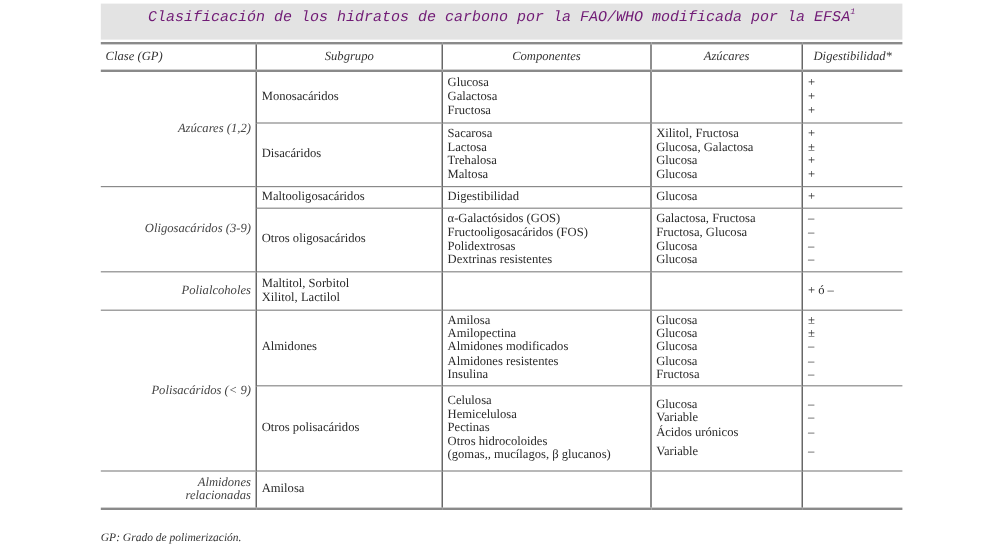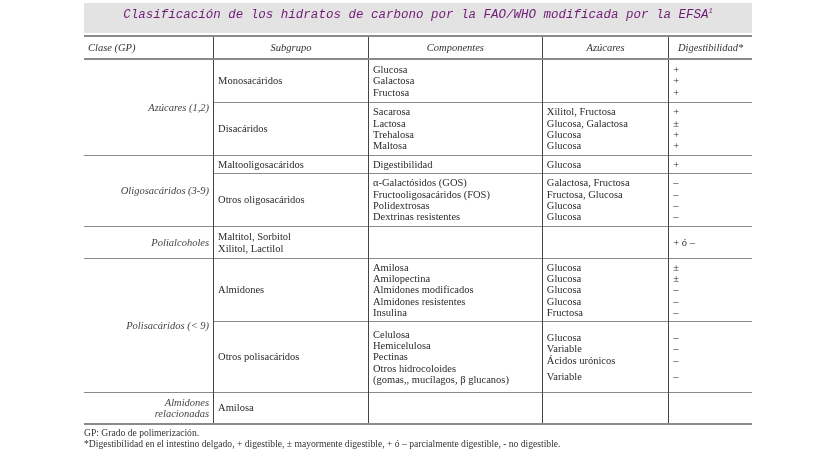--- a/index.html
+++ b/index.html
@@ -15,21 +15,21 @@
   th { font-style: italic; height: 21px; border-top: 2px solid #8a8a8a; border-bottom: 2px solid #8a8a8a; color: #333; }
   th.first { text-align: left; margin-left: 16px; }
   .c1 { width: 123px; } .c2 { width: 147px; } .c3 { width: 165px; } .c4 { width: 120px; } .c5 { width: 79px; }
   .vl { border-left: 1.5px solid #444; }
   td { text-align: left; }
   td.clase { text-align: right; font-style: italic; color: #444; }
   .grp-top td { border-top: 1.5px solid #8a8a8a; }
   .sub-top td.subcell { border-top: 1.5px solid #8a8a8a; }
   tr.last td { border-bottom: 2px solid #8a8a8a; }
   .multi span { display: block; }
-  .foot { font-size: 9.6px; line-height: 10.5px; color: #333; margin-top: 3px; }
+  .foot { font-size: 9.6px; line-height: 10.5px; color: #333; margin-top: 19px; font-style: italic; }
   .pad { padding-top: 2px; padding-bottom: 2px; }
 </style>
 </head>
 <body>
 
 <div class="wrap">
   <div class="title-bar">
     <div class="t2"><span>Clasificación de los hidratos de carbono por la FAO/WHO modificada por la EFSA</span><sup>1</sup></div>
   </div>
 
@@ -188,15 +188,14 @@
         <td class="vl">Amilosa</td>
         <td class="vl"></td>
         <td class="vl"></td>
         <td class="vl"></td>
       </tr>
     </tbody>
   </table>
 
   <div class="foot">
     <div>GP: Grado de polimerización.</div>
-    <div>*Digestibilidad en el intestino delgado, + digestible, ± mayormente digestible, + ó – parcialmente digestible, - no digestible.</div>
   </div>
 </div>
 
 </body></html>

